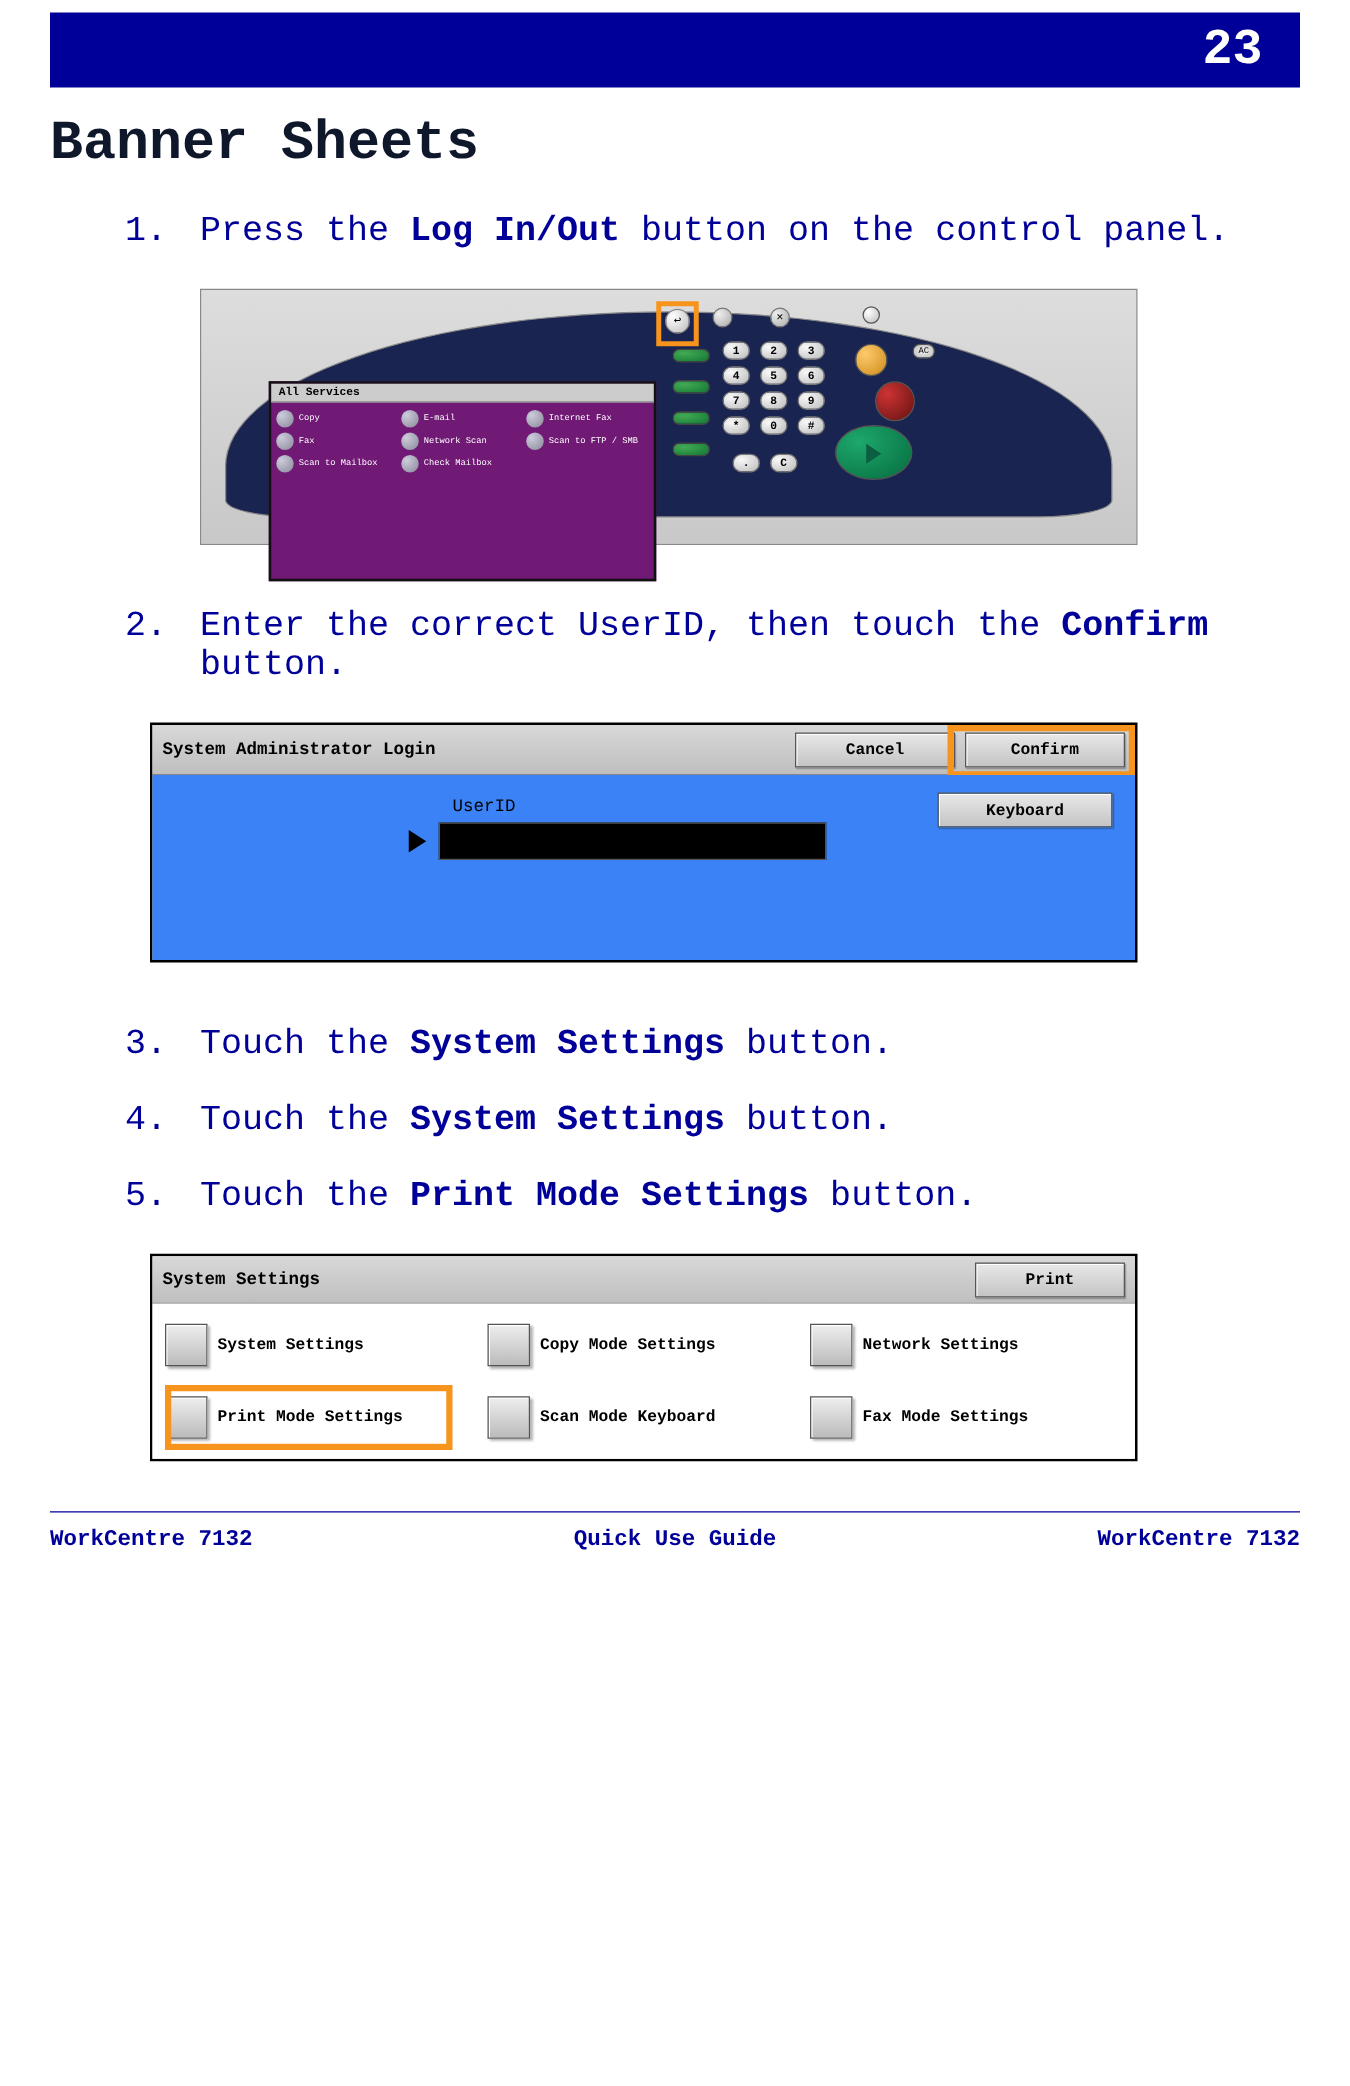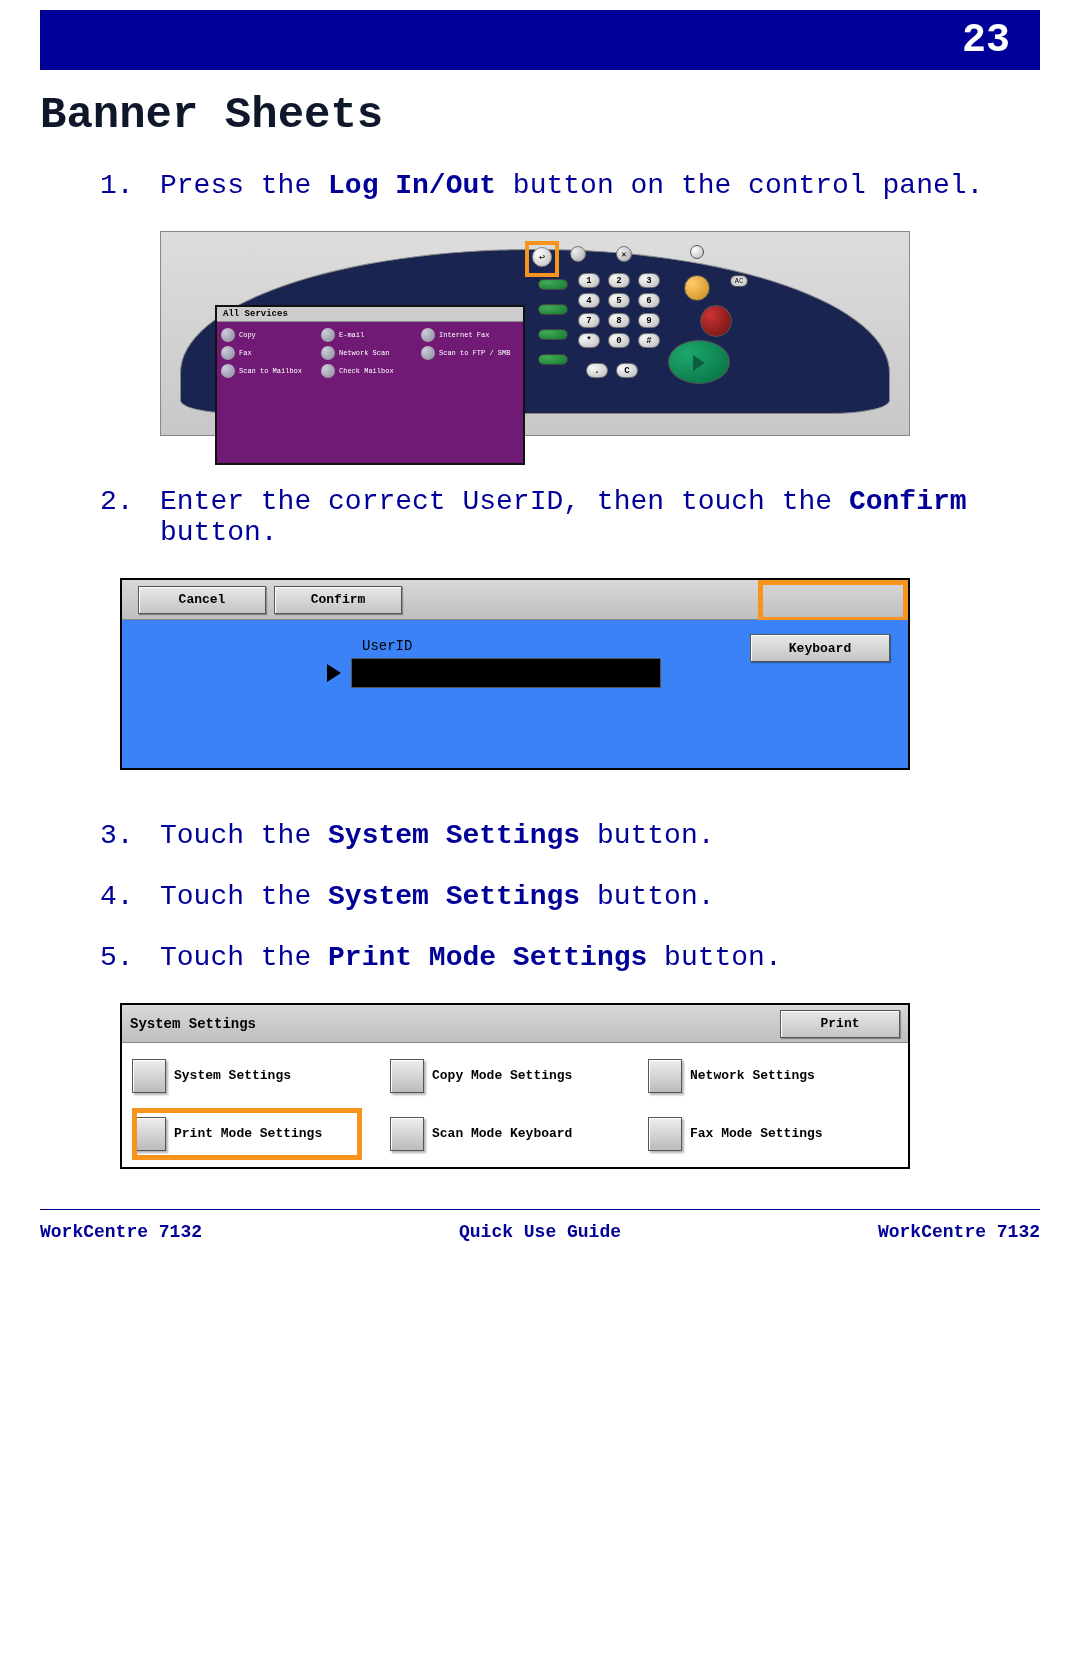--- a/index.html
+++ b/index.html
@@ -416,20 +416,21 @@
 
   <div class="step">
     <span class="step-num">2.</span>
     <span class="step-text">
       <span>Enter the correct UserID, then touch the </span><b>Confirm</b><span> button.</span>
     </span>
   </div>
 
   <div class="login-dialog">
     <div class="login-titlebar">
+      <span class="login-title">System Administrator Login</span>
       <div class="ui-btn">Cancel</div>
       <div class="ui-btn">Confirm</div>
     </div>
     <div class="confirm-highlight"></div>
     <div class="login-body">
       <div class="userid-label">UserID</div>
       <div class="userid-row">
         <div class="triangle"></div>
         <div class="userid-field"></div>
       </div>

